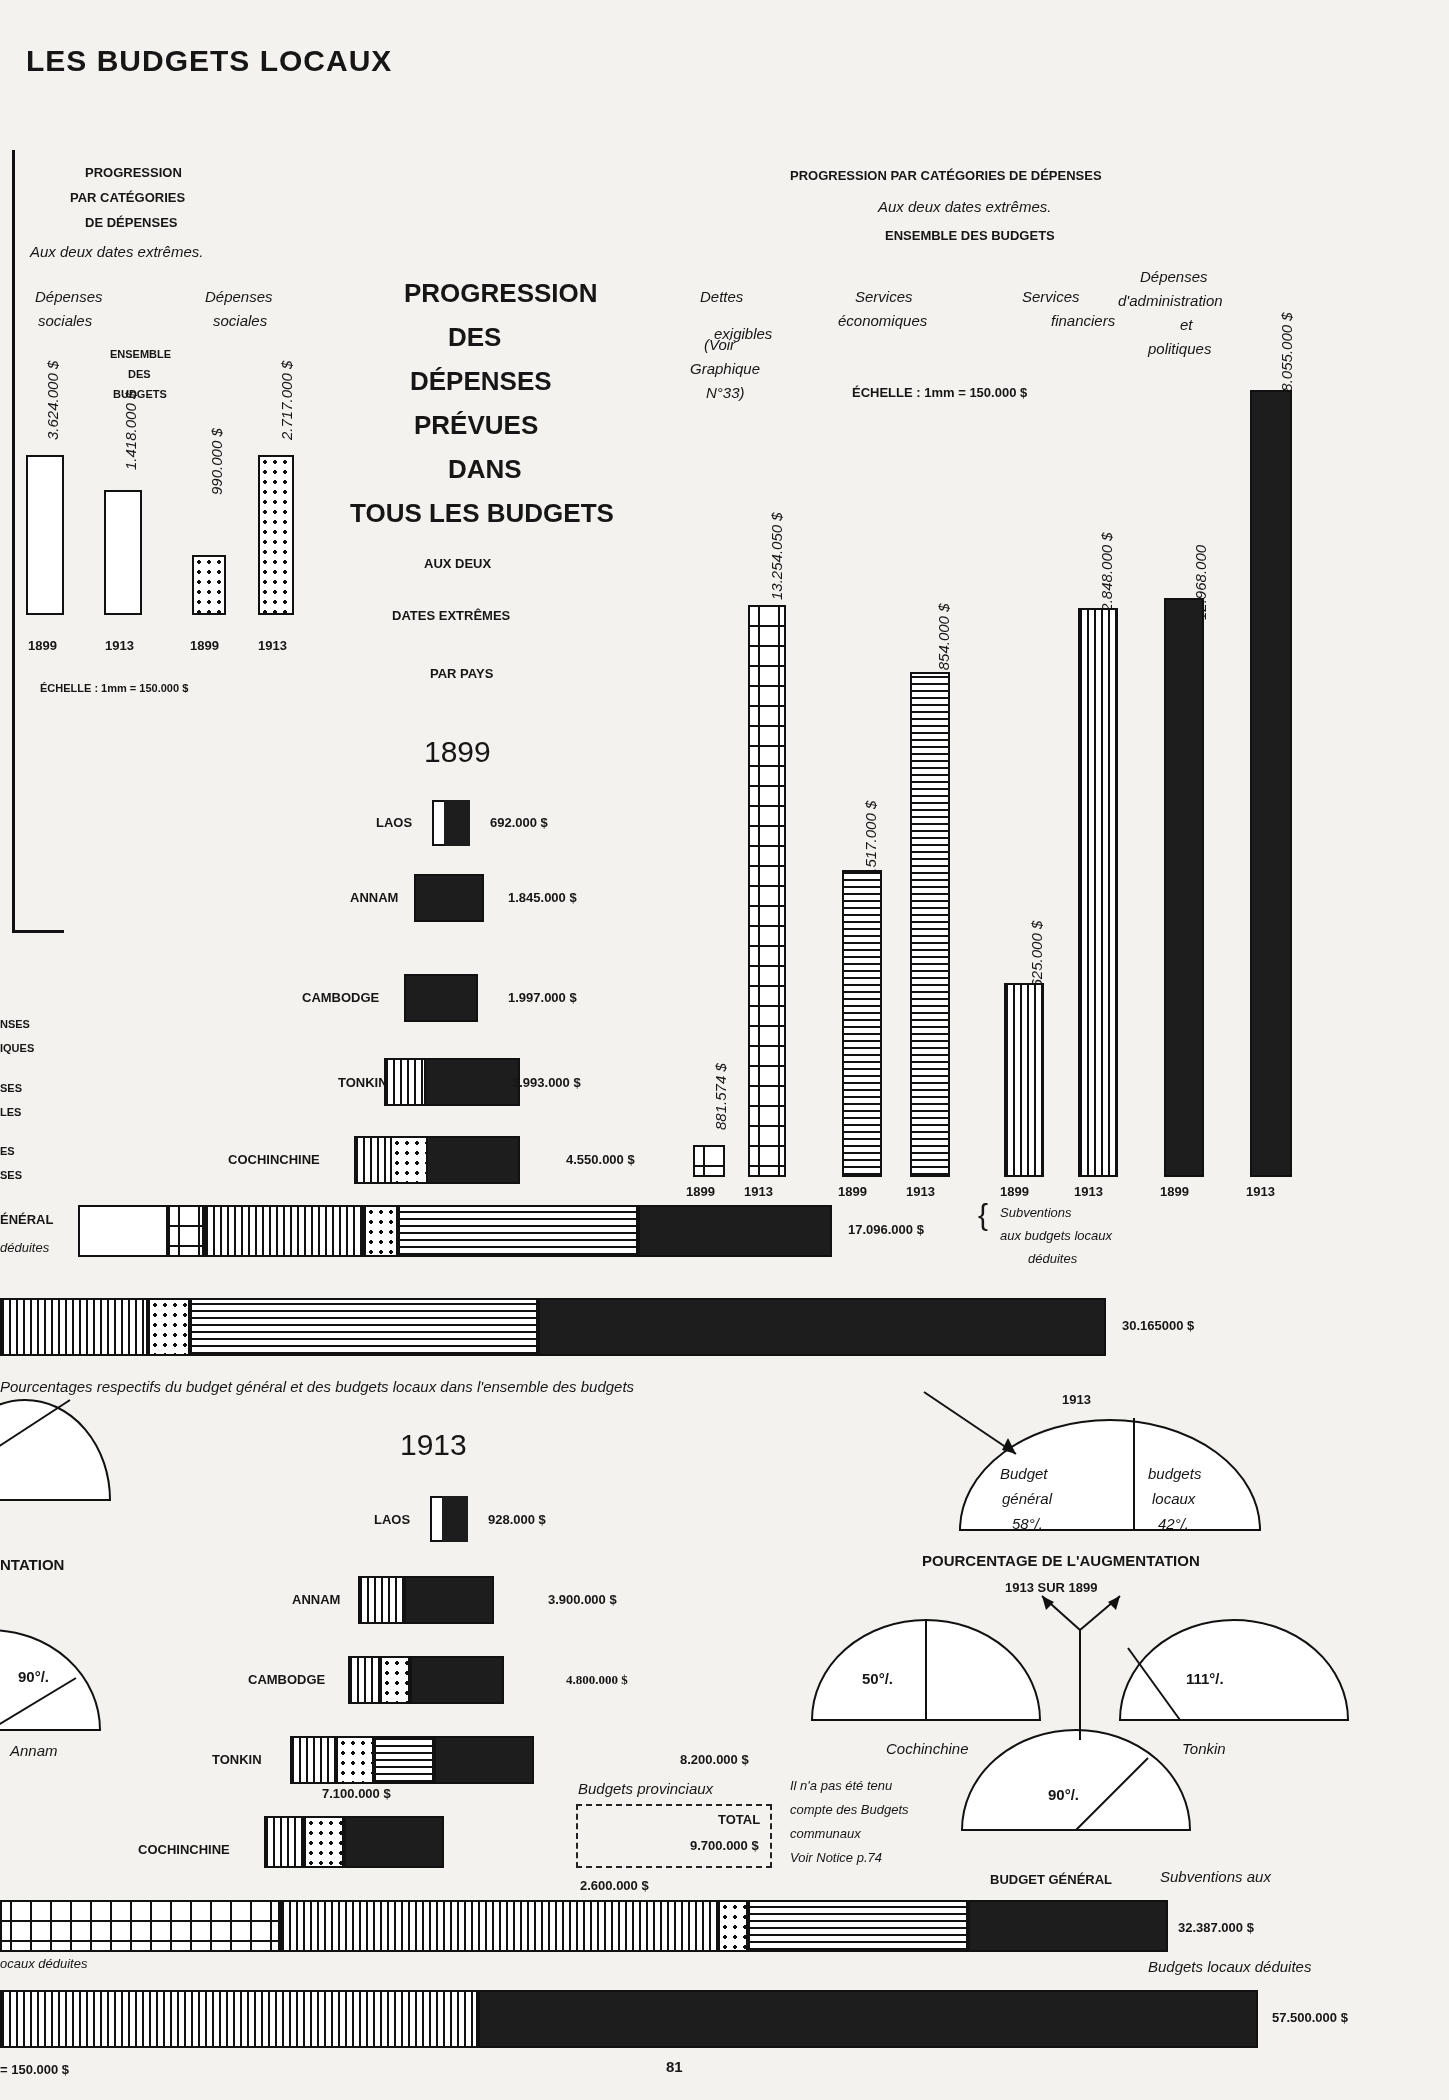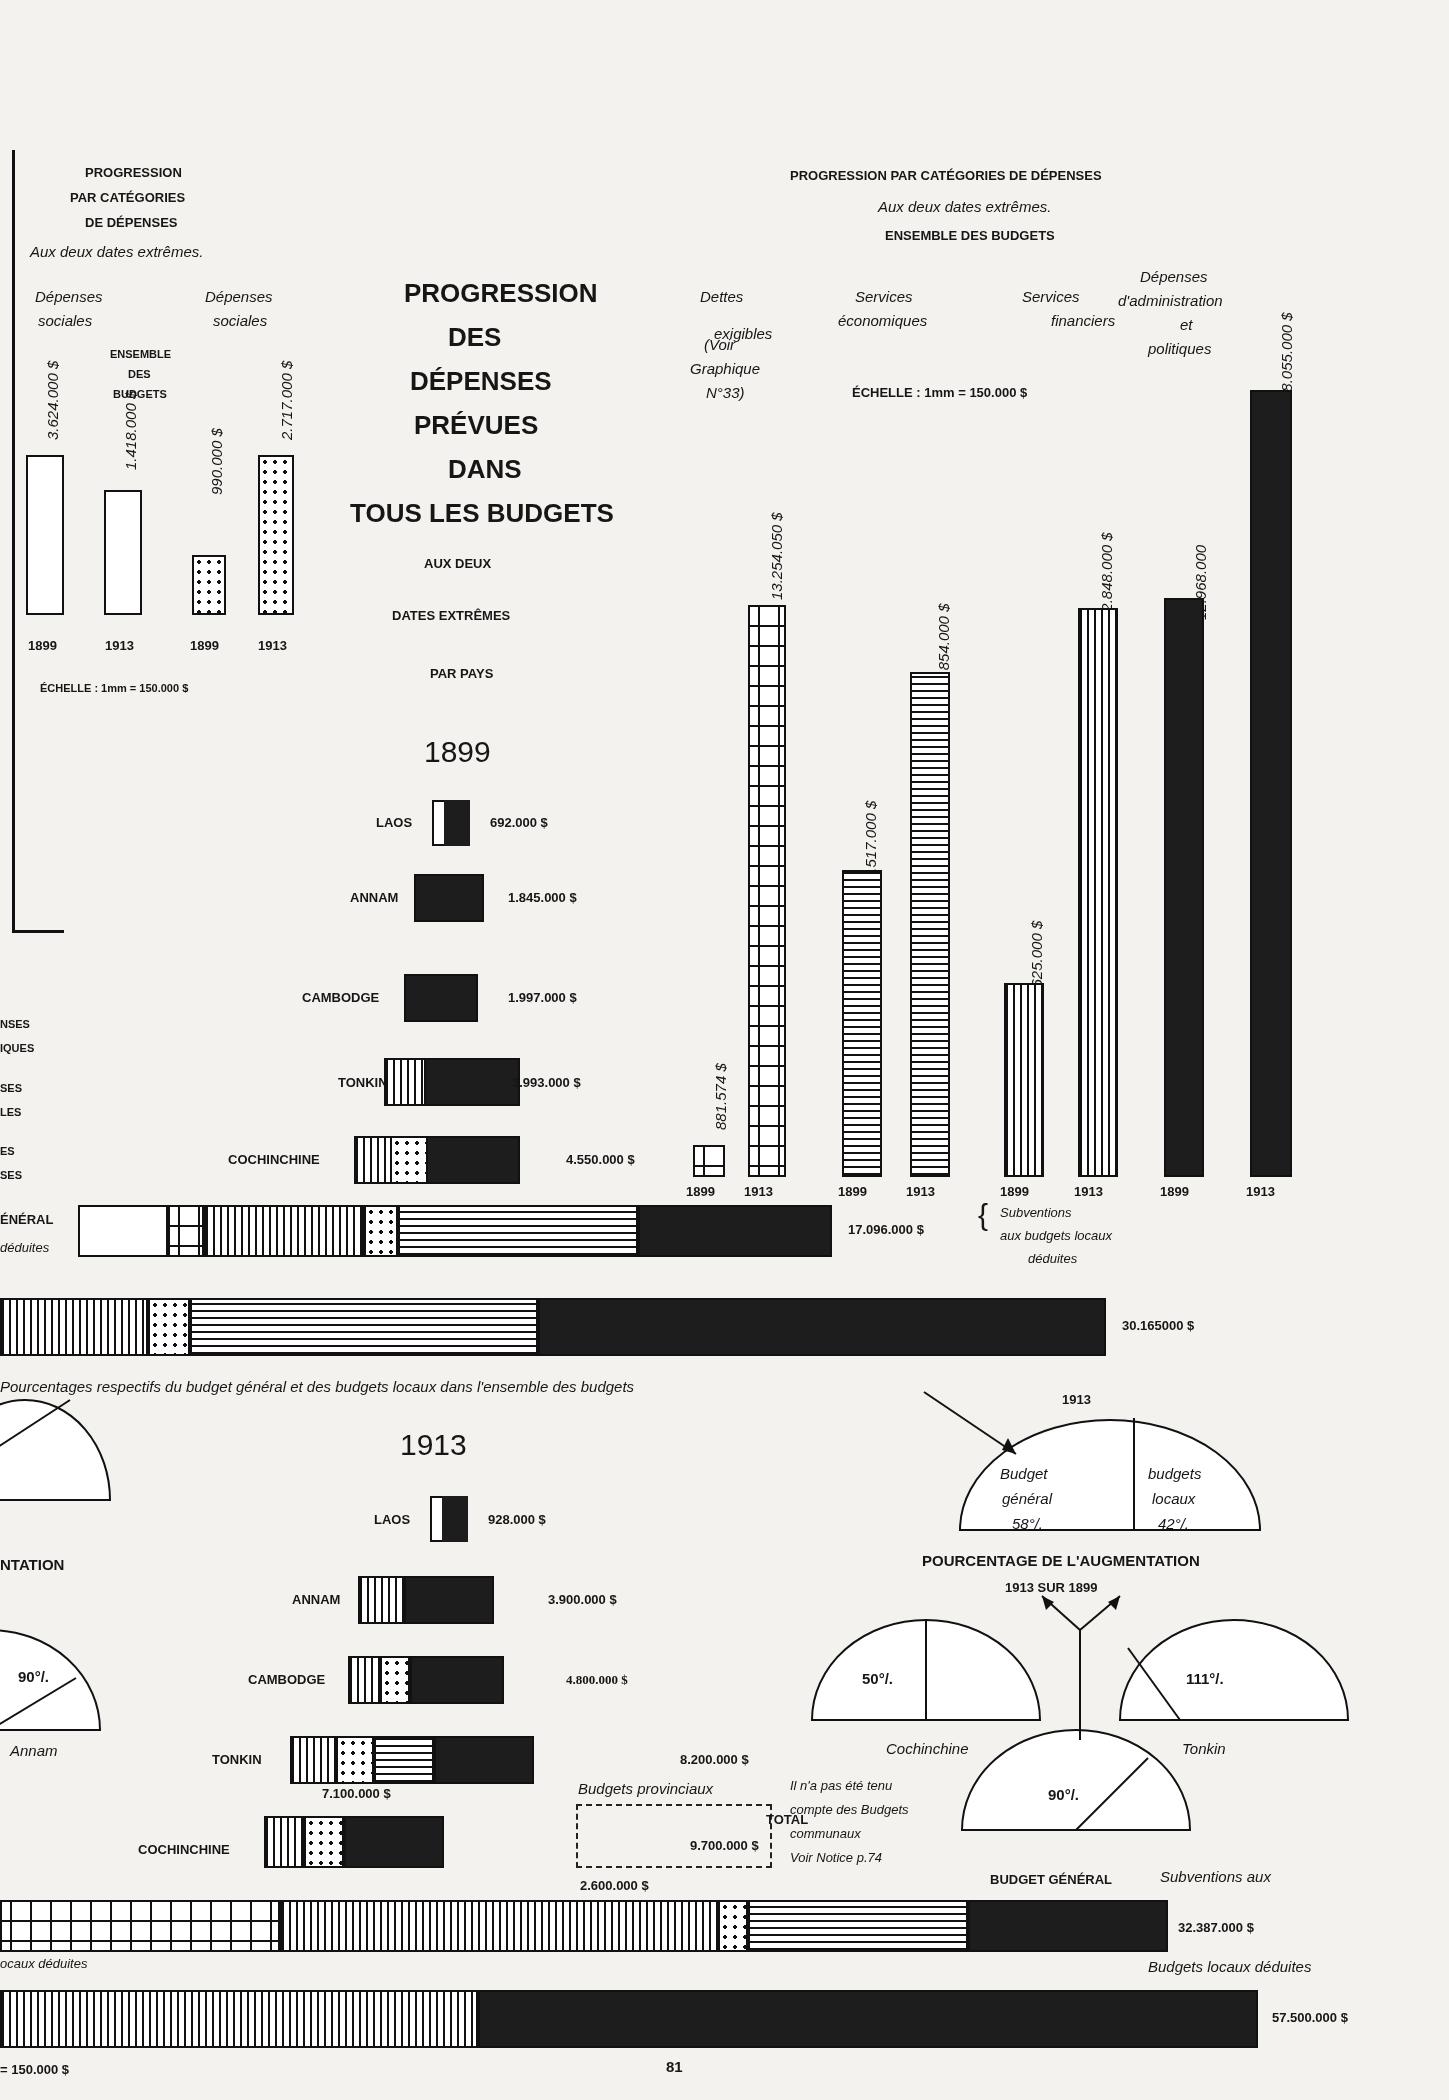--- a/index.html
+++ b/index.html
@@ -40,20 +40,21 @@
   .xs{font-size:11px;}
   .md{font-size:15px;}
   .xl{font-size:26px;}
   .xxl{font-size:30px;}
 </style>
 </head>
 <body>
 
 <div class="page">
 
+  <div class="t bold xxl" style="left:26px;top:44px;letter-spacing:1px;">LES BUDGETS LOCAUX</div>
 
   <div class="rule vr-thin" style="left:12px;top:150px;width:3px;height:780px;"></div>
   <div class="rule hr-thin" style="left:12px;top:930px;width:52px;height:3px;"></div>
 
   <div class="t bold sm" style="left:85px;top:165px;">PROGRESSION</div>
   <div class="t bold sm" style="left:70px;top:190px;">PAR CATÉGORIES</div>
   <div class="t bold sm" style="left:85px;top:215px;">DE DÉPENSES</div>
   <div class="t ital md" style="left:30px;top:243px;">Aux deux dates extrêmes.</div>
 
   <div class="t ital md" style="left:35px;top:288px;">Dépenses</div>
@@ -226,21 +227,21 @@
   <div class="t bold sm" style="left:680px;top:1752px;">8.200.000 $</div>
 
   <div class="t bold sm" style="left:138px;top:1842px;">COCHINCHINE</div>
   <div class="bar hv" style="left:264px;top:1816px;width:40px;height:52px;"></div>
   <div class="bar dots" style="left:304px;top:1816px;width:40px;height:52px;"></div>
   <div class="bar solid" style="left:344px;top:1816px;width:100px;height:52px;"></div>
   <div class="t bold sm" style="left:322px;top:1786px;">7.100.000 $</div>
 
   <div class="dash" style="left:576px;top:1804px;width:196px;height:64px;"></div>
   <div class="t ital md" style="left:578px;top:1780px;">Budgets provinciaux</div>
-  <div class="t bold sm" style="left:718px;top:1812px;margin-left:48px;">TOTAL</div>
+  <div class="t bold sm" style="left:718px;top:1812px;">TOTAL</div>
   <div class="t bold sm" style="left:690px;top:1838px;">9.700.000 $</div>
   <div class="t bold sm" style="left:580px;top:1878px;">2.600.000 $</div>
 
   <div class="t ital sm" style="left:790px;top:1778px;">Il n'a pas été tenu</div>
   <div class="t ital sm" style="left:790px;top:1802px;">compte des Budgets</div>
   <div class="t ital sm" style="left:790px;top:1826px;">communaux</div>
   <div class="t ital sm" style="left:790px;top:1850px;">Voir Notice p.74</div>
 
   <div class="bar plus" style="left:0px;top:1900px;width:280px;height:52px;"></div>
   <div class="bar hv" style="left:280px;top:1900px;width:438px;height:52px;"></div>

